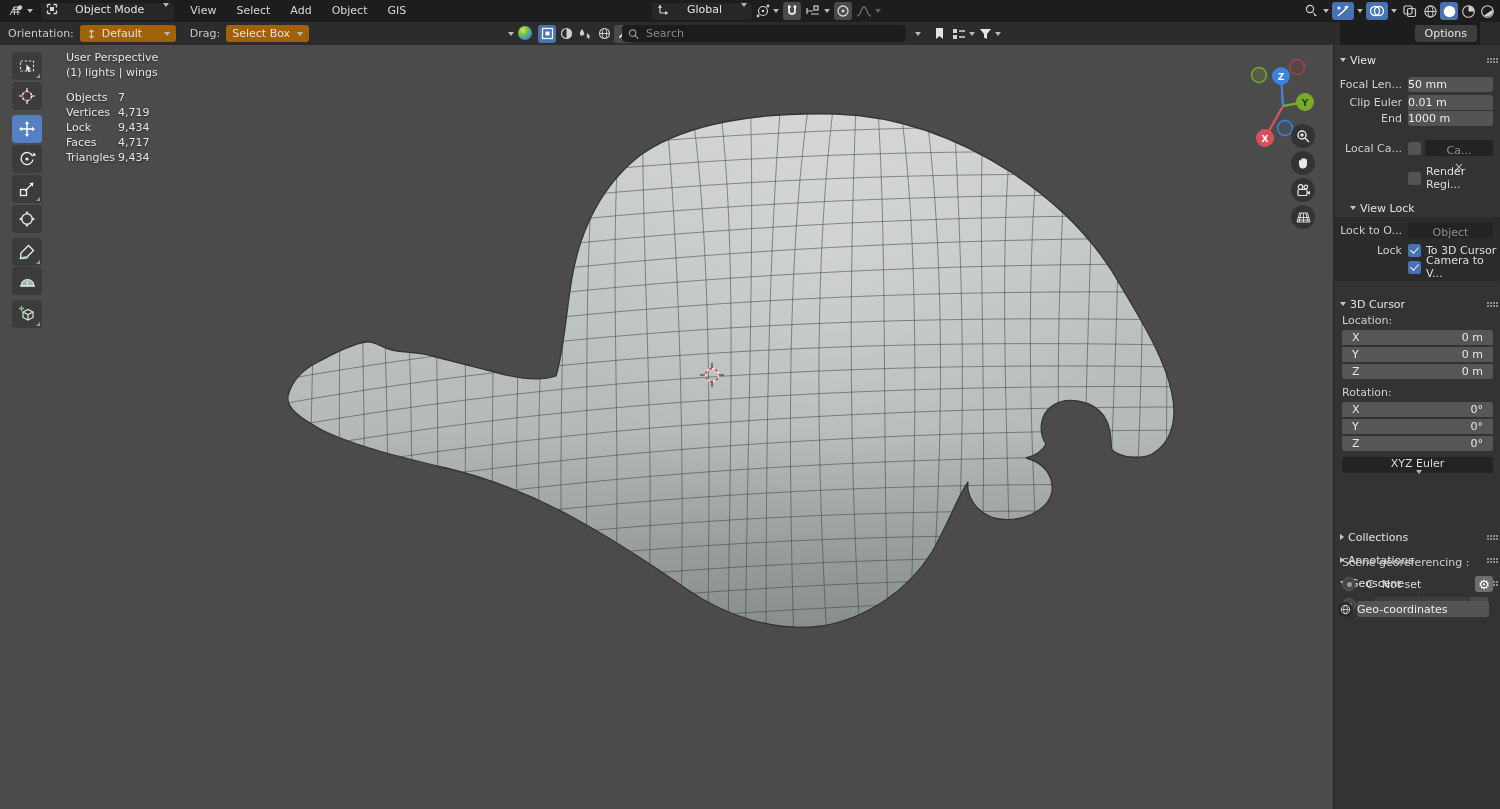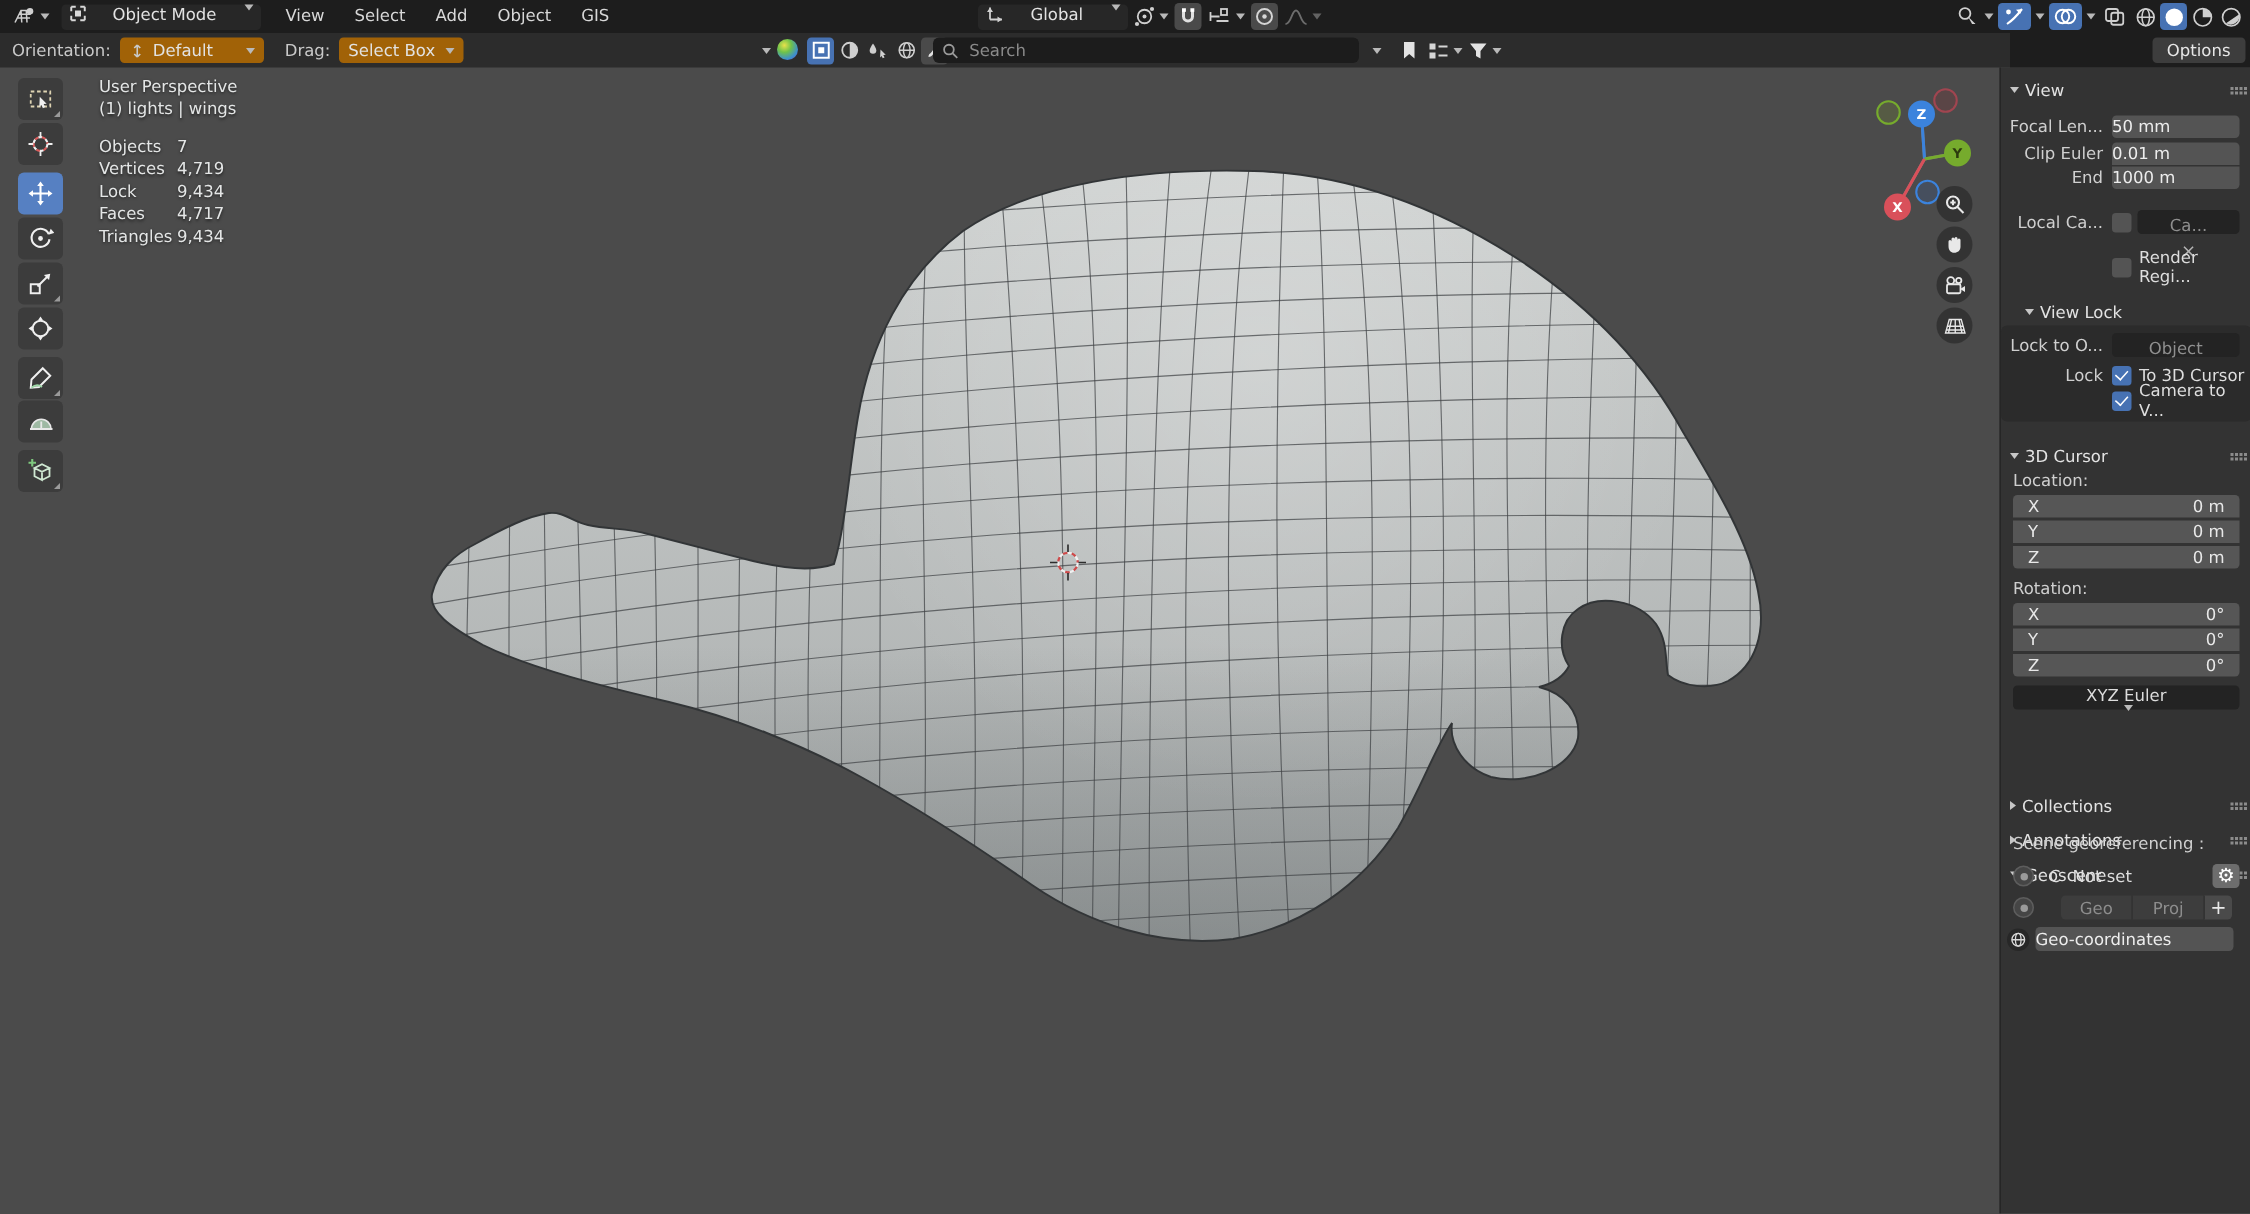--- a/index.html
+++ b/index.html
@@ -4,21 +4,21 @@
 <style>
   html,body{margin:0;padding:0;background:#4b4b4b;}
   #app{position:relative;width:1500px;height:809px;overflow:hidden;
        font-family:"DejaVu Sans","Liberation Sans",sans-serif;font-size:11px;color:#d6d6d6;
        -webkit-font-smoothing:antialiased;}
   .abs{position:absolute;}
   .row{display:flex;align-items:center;}
   
   #bar1{left:0;top:0;width:1500px;height:22px;background:#1d1d1d;}
   #bar2{left:0;top:22px;width:1500px;height:23px;background:#2c2c2c;}
-  #bar2-right{left:1340px;top:22px;width:160px;height:23px;background:#1d1d1d;}
+  #bar2-right{left:1340px;top:22px;width:140px;height:23px;background:#1d1d1d;}
   .menu-item{padding:0 10px;height:22px;line-height:22px;color:#d8d8d8;cursor:default;}
   .btn-dark{background:#272727;border-radius:3px;height:17px;display:flex;
             padding:0 5px;gap:17px;color:#e2e2e2;}
   .btn-dark2{background:#a16207;border-radius:3px;height:17px;display:flex;align-items:center;
             padding:0 6px;gap:5px;color:#e2e2e2;}
   .chev{width:0;height:0;border-left:3.5px solid transparent;border-right:3.5px solid transparent;
         border-top:4px solid #b9b9b9;display:inline-block;margin-left:2px;}
   .icon-btn{height:18px;min-width:18px;display:flex;align-items:center;justify-content:center;
             border-radius:3px;gap:1px;}
   .icon-btn.pressed{background:#4a4a4a;}
@@ -658,21 +658,21 @@
       <span style="margin-left:10px;color:#dedede">C</span>
       <span style="margin-left:8px;color:#dedede;flex:1">Not set</span>
       <span class="gear-btn" style="margin-right:8px"></span>
     </div>
     <div class="prow" style="top:552px;padding-left:8px;width:159px">
       <span class="radio"></span>
       <span class="dis-btn" style="margin-left:18px;width:47px;border-radius:3px 0 0 3px">Geo</span>
       <span class="dis-btn" style="width:47px;border-left:1px solid #333">Proj</span>
       <span class="dis-btn" style="width:18px;border-radius:0 3px 3px 0;border-left:1px solid #333;background:#4a4a4a;color:#e8e8e8;font-size:13px">+</span>
     </div>
-    <div class="prow" style="top:573px;padding-left:4px;width:159px">
+    <div class="prow" style="top:556px;padding-left:4px;width:159px">
       <span style="width:15px;height:15px;border-radius:50%;background:#272727;display:flex;align-items:center;justify-content:center">
         <svg class="ic" width="11" height="11" viewBox="0 0 13 13">
           <circle cx="6.5" cy="6.5" r="5" stroke="#d8d8d8" fill="none" stroke-width="1.1"></circle>
           <ellipse cx="6.5" cy="6.5" rx="2.2" ry="5" stroke="#d8d8d8" fill="none" stroke-width="1"></ellipse>
           <path d="M1.5 6.5 h10" stroke="#d8d8d8" stroke-width="1"></path>
           </svg>
       </span>
       <span class="field" style="margin-left:4px;height:16px">
         <span>Geo-coordinates</span>
       </span>

